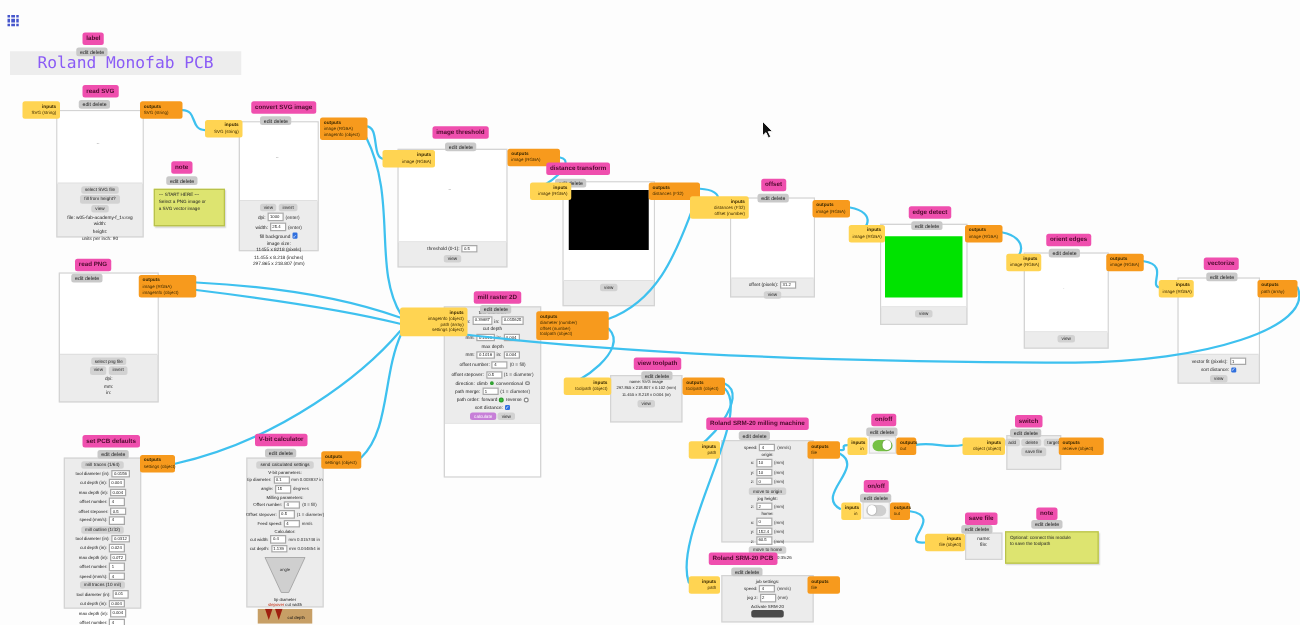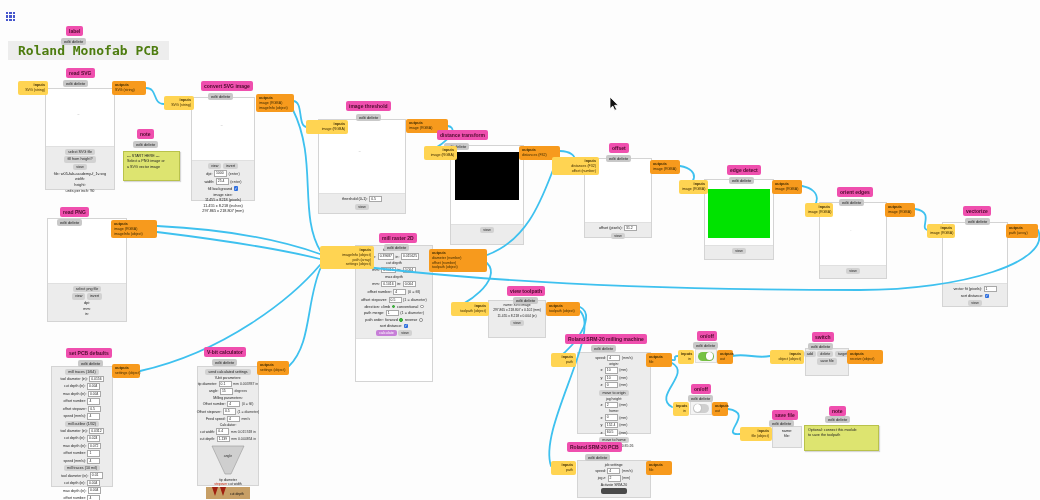--- a/index.html
+++ b/index.html
@@ -29,22 +29,22 @@
   .chip{background:#d2d2d2;border-radius:2px;padding:1px 3px;font-size:3.7px;color:#222;line-height:1.1;}
   .chip.violet{background:var(--calculate_button);color:#fff;}
   .darkchip{background:#4a4a4a;border-radius:2px;width:26px;height:6px;display:inline-block;}
   .chk{width:4.5px;height:4.5px;background:#2f6fde;border-radius:1px;display:inline-block;position:relative;}
   .chk.on::after{content:"✓";color:#fff;font-size:3.8px;position:absolute;left:0.4px;top:-0.6px;}
   .radio{width:3.8px;height:3.8px;border:0.8px solid #8a8a8a;border-radius:50%;display:inline-block;background:#fff;box-sizing:border-box;}
   .radio.on{background:#3bbf3b;border-color:#2a992a;}
   .note{position:absolute;background:var(--note_bg);border:1px solid #b9c24b;font-size:3.7px;line-height:1.45;
         padding:2px 3px;z-index:3;color:#222;box-shadow:1px 1px 1px rgba(0,0,0,.15);}
   .note .row{justify-content:flex-start;padding:0;}
-  .biglabel{position:absolute;font-family:"DejaVu Sans Mono",monospace;font-size:13px;font-weight:700;
-            background:#ededed;padding:2px 10px;color:#4d7c0f;z-index:2;white-space:nowrap;}
+  .biglabel{position:absolute;font-family:"DejaVu Sans Mono",monospace;font-size:13px;font-weight:400;
+            background:#ededed;padding:2px 22px;color:#8b5cf6;z-index:2;white-space:nowrap;}
   .menuicon{position:absolute;left:6px;top:12px;width:9px;height:9px;display:grid;
             grid-template-columns:repeat(3,1fr);gap:1px;z-index:5;}
   .menuicon i{background:#4656cc;display:block;}
   .togglebody{position:absolute;background:#f4f4f4;border:1px solid #ddd;z-index:2;display:flex;
               align-items:center;justify-content:center;box-sizing:border-box;}
   .tg{width:16px;height:9px;border-radius:5px;position:relative;}
   .tg.on{background:var(--toggle_on);}
   .tg.off{background:#cfcfcf;}
   .knob{position:absolute;top:0.8px;width:7.4px;height:7.4px;border-radius:50%;background:#fff;
         box-shadow:0 0 1px rgba(0,0,0,.45);}

